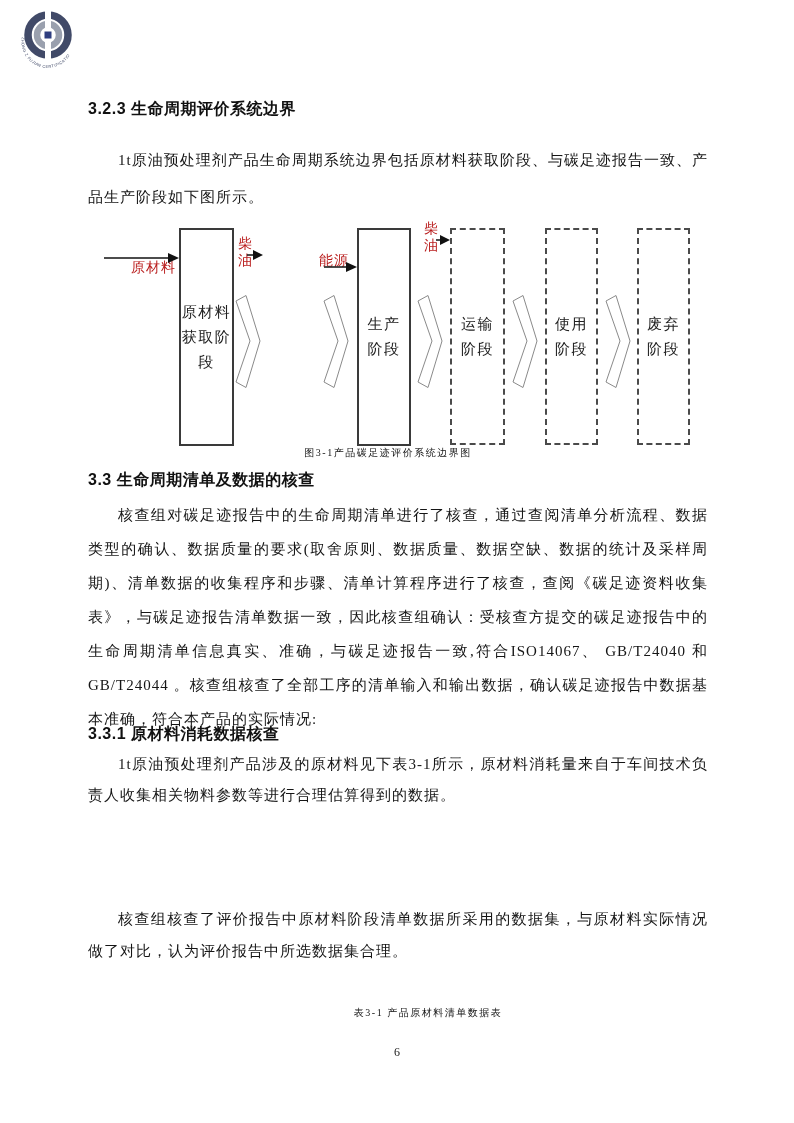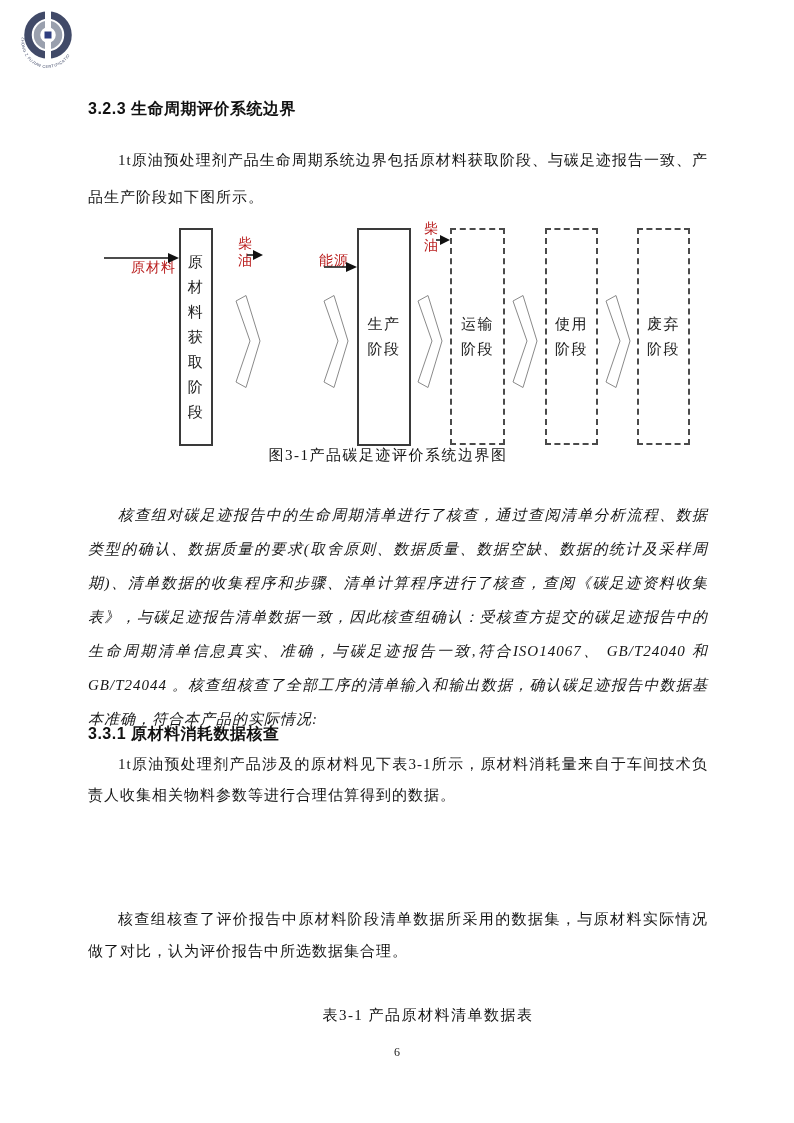--- a/index.html
+++ b/index.html
@@ -25,40 +25,40 @@
   #h33{top:470px;}
   #h331{top:724px;}
   
   .para{
     position:absolute;left:88px;width:620px;
     font-size:15px;letter-spacing:1px;
     text-align:justify;text-align-last:left;
     text-indent:2em;color:#151515;
   }
   #p323{top:142px;line-height:37px;}
-  #p33{top:498px;line-height:34px;font-style:italic;}
+  #p33{top:498px;line-height:34px;}
   #p331a{top:749px;line-height:31px;}
   #p331b{top:810px;line-height:31.5px;}
   #p331c{top:904px;line-height:31.5px;}
   
   .diagram{position:absolute;left:0;top:218px;width:794px;height:232px;}
   .stage-box{
     position:absolute;top:10px;height:218px;
     border:2px solid #3a3a3a;background:#fff;
     display:flex;align-items:center;justify-content:center;
     box-sizing:border-box;
   }
   .stage-box.dashed{border-style:dashed;border-color:#4a4a4a;height:217px;}
   .stage-label{
     text-align:center;word-break:break-all;
     font-size:15px;line-height:25px;letter-spacing:1.5px;color:#222;
   }
   .w3{width:51px;}
   .w2{width:35px;}
-  #box1{left:179px;width:34px;}
+  #box1{left:179px;width:55px;}
   #box2{left:263px;width:53px;}
   #box3{left:357px;width:54px;}
   #box4{left:450px;width:55px;}
   #box5{left:545px;width:53px;}
   #box6{left:637px;width:53px;}
   .flow-label{position:absolute;font-size:14px;letter-spacing:1px;color:#b91c1c;}
   .flow-label.vert{width:17px;line-height:17px;word-break:break-all;text-align:center;}
   #flow-raw{left:131px;top:41px;}
   #flow-diesel1{left:237px;top:17px;}
   #flow-energy{left:319px;top:34px;}
@@ -67,21 +67,21 @@
   #arr1{left:104px;top:34px;}
   #arr2{left:247px;top:31px;}
   #arr3{left:324px;top:43px;}
   #arr4{left:436px;top:16px;}
   .chev{position:absolute;top:77px;}
   #chev1{left:234px;} #chev2{left:322px;} #chev3{left:416px;}
   #chev4{left:511px;} #chev5{left:604px;}
   
   .center-line{
     position:absolute;left:88px;width:620px;text-align:center;
-    font-size:15px;letter-spacing:1.5px;color:#151515;
+    font-size:10px;letter-spacing:1.5px;color:#151515;
   }
   #fig-caption{top:446px;left:78px;}
   #tbl-caption{top:1006px;left:118px;}
   #page-num{
     position:absolute;left:0;top:1045px;width:794px;text-align:center;
     font-size:12px;color:#222;font-family:"Liberation Serif","DejaVu Serif",serif;
   }
 </style>
 </head>
 <body>
@@ -154,20 +154,21 @@
     <svg id="chev4" class="chev" width="28" height="93" viewBox="0 0 28 93">
       <path d="M2,6 L12,0.5 L26,46 L12,92.5 L2,87 L16,46 Z" fill="#ffffff" stroke="#8a8a8a" stroke-width="1"></path>
     </svg>
     <svg id="chev5" class="chev" width="28" height="93" viewBox="0 0 28 93">
       <path d="M2,6 L12,0.5 L26,46 L12,92.5 L2,87 L16,46 Z" fill="#ffffff" stroke="#8a8a8a" stroke-width="1"></path>
     </svg>
   </div>
 
   <div id="fig-caption" class="center-line">图3-1产品碳足迹评价系统边界图</div>
 
+  <div id="h33" class="h-bold">3.3 生命周期清单及数据的核查</div>
   <div id="p33" class="para">核查组对碳足迹报告中的生命周期清单进行了核查，通过查阅清单分析流程、数据类型的确认、数据质量的要求(取舍原则、数据质量、数据空缺、数据的统计及采样周期)、清单数据的收集程序和步骤、清单计算程序进行了核查，查阅《碳足迹资料收集表》，与碳足迹报告清单数据一致，因此核查组确认：受核查方提交的碳足迹报告中的生命周期清单信息真实、准确，与碳足迹报告一致,符合ISO14067、 GB/T24040 和 GB/T24044 。核查组核查了全部工序的清单输入和输出数据，确认碳足迹报告中数据基本准确，符合本产品的实际情况:</div>
 
   <div id="h331" class="h-bold">3.3.1 原材料消耗数据核查</div>
   <div id="p331a" class="para">1t原油预处理剂产品涉及的原材料见下表3-1所示，原材料消耗量来自于车间技术负责人收集相关物料参数等进行合理估算得到的数据。</div>
   <div id="p331c" class="para">核查组核查了评价报告中原材料阶段清单数据所采用的数据集，与原材料实际情况做了对比，认为评价报告中所选数据集合理。</div>
 
   <div id="tbl-caption" class="center-line">表3-1 产品原材料清单数据表</div>
 
   <div id="page-num">6</div>
 

